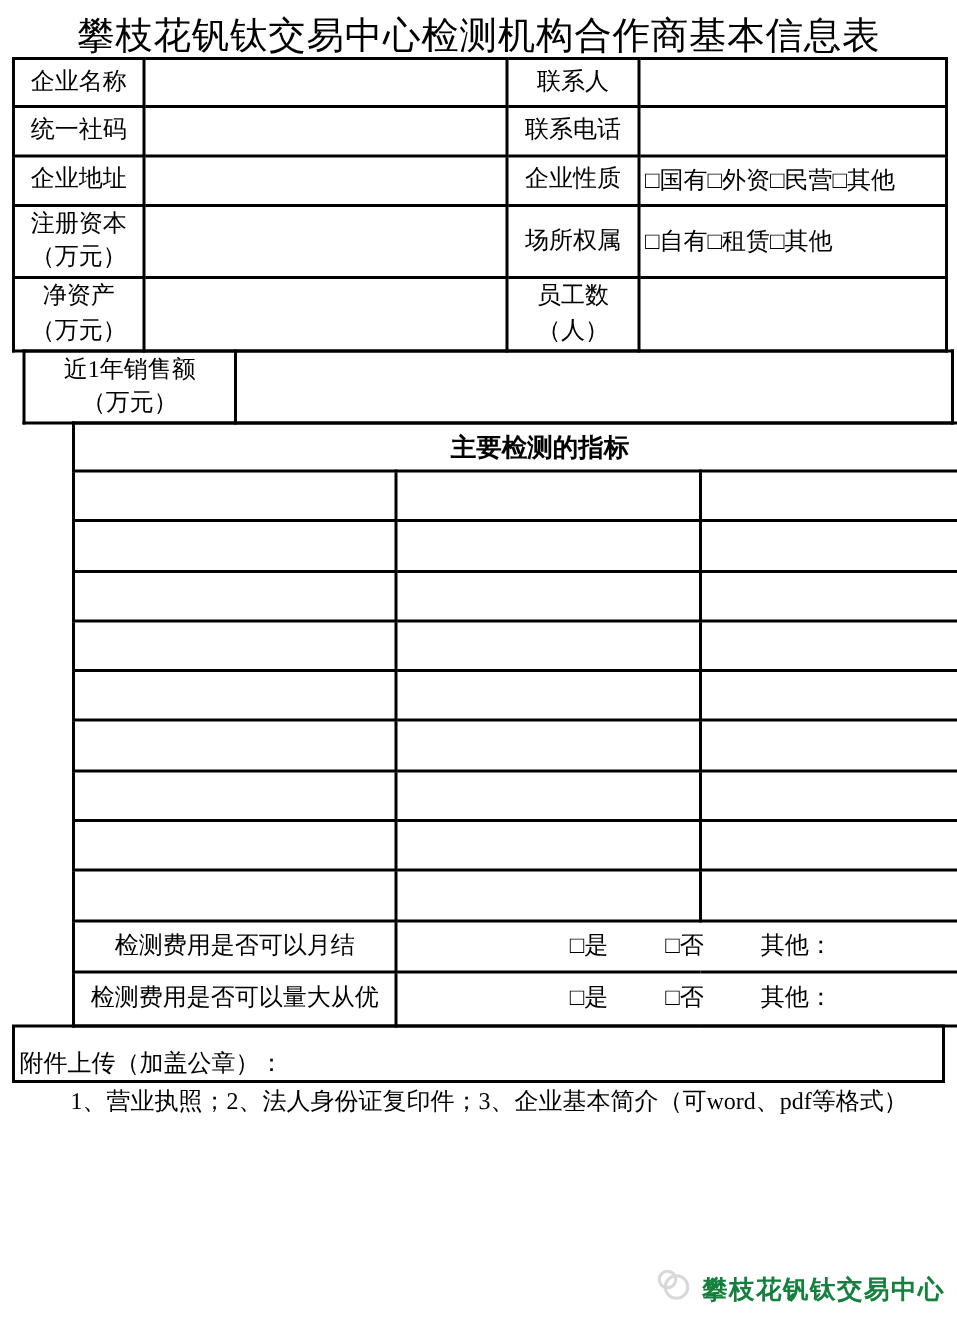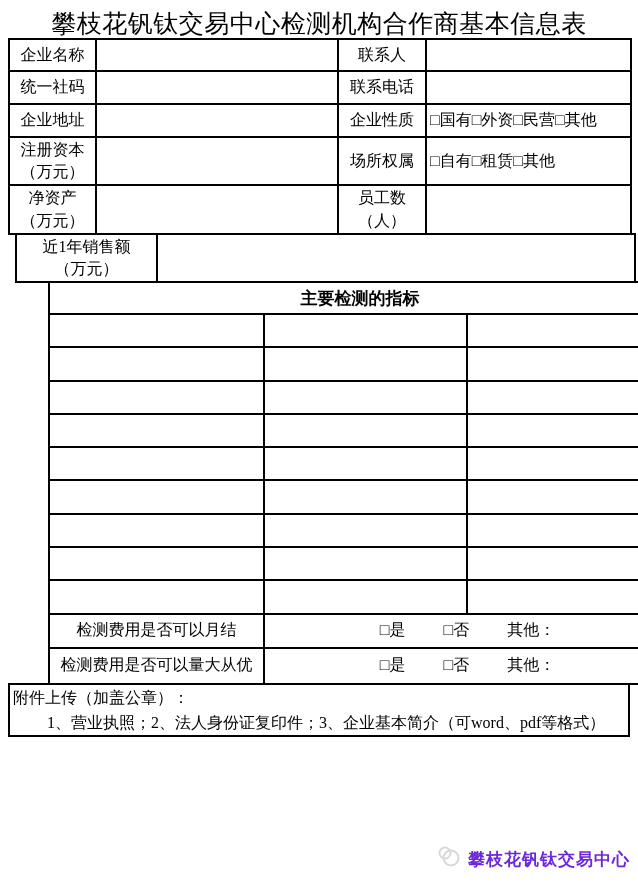--- a/index.html
+++ b/index.html
@@ -69,22 +69,22 @@
   .feelbl{text-align:center;}
   .feeopts{text-align:center;}
   .feeopts .opt{display:inline-block;margin:0 17px;white-space:nowrap;}
   
   .attach{
     width:622px;
     box-sizing:border-box;
     margin-left:8px;
     margin-top:-2px;
     border:2px solid #000;
-    height:54px;
-    padding-top:0;
+    height:39px;
+    padding-top:12px;
     font-size:16px;
     line-height:25px;
   }
   .attach .l1{padding-left:3px;}
   .attach .l2{padding-left:37px;}
   
   .footer{
     position:absolute;
     top:844px;
     left:0;
@@ -93,21 +93,21 @@
     padding-right:8px;
     display:flex;
     justify-content:flex-end;
     align-items:center;
     gap:6px;
   }
   .brand-text{
     font-size:17px;
     font-weight:bold;
     letter-spacing:1px;
-    color:#6d28d9;
+    color:#15803d;
     white-space:nowrap;
   }
 </style>
 </head>
 <body>
 
 <div class="page">
 
   <div class="title">攀枝花钒钛交易中心检测机构合作商基本信息表</div>
 

